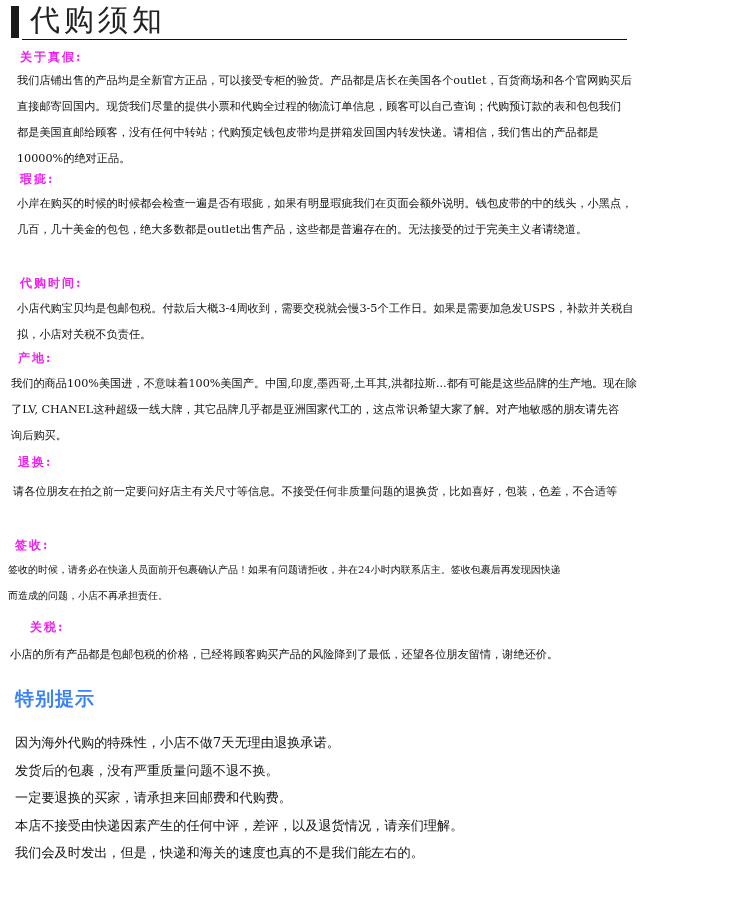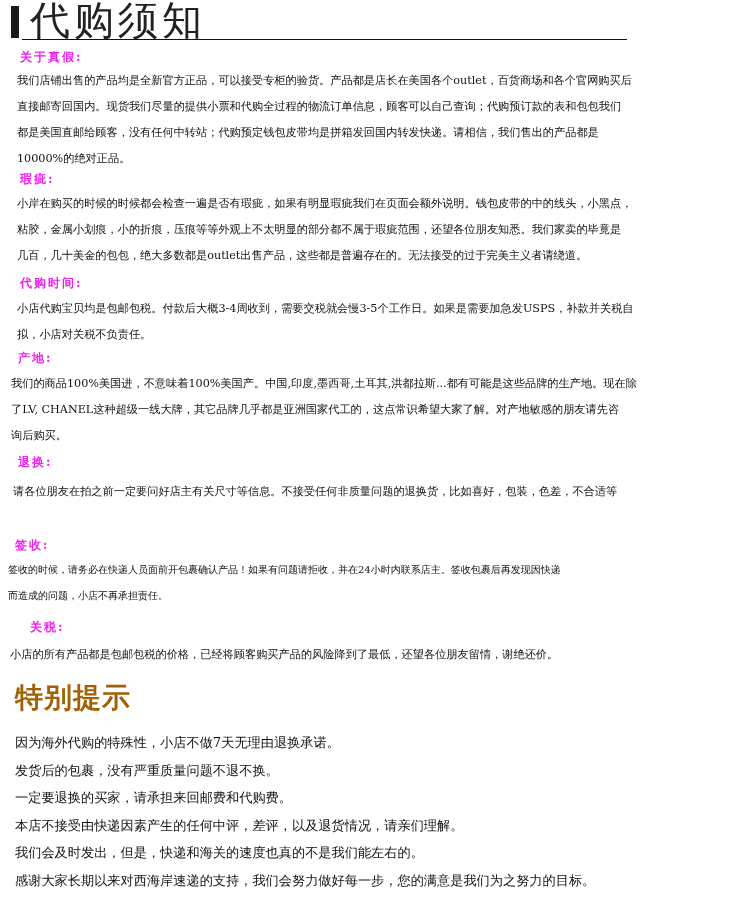--- a/index.html
+++ b/index.html
@@ -1,27 +1,27 @@
 <!DOCTYPE html>
 <html><head>
   <meta charset="utf-8">
   <style>
     * { margin: 0; padding: 0; box-sizing: border-box; }
     html, body { width: 750px; height: 900px; background: #ffffff; overflow: hidden; }
     body { position: relative; font-family: "DejaVu Serif", "Liberation Serif", serif; color: #111; }
 
     .title-bar { position: absolute; left: 11px; top: 6px; width: 8px; height: 32px; background: #1a1a1a; }
-    .title-text { position: absolute; left: 30px; top: 0px; font-size: 40px; line-height: 40px; color: #222; font-family: "DejaVu Serif", serif; letter-spacing: 4px; font-weight: normal; }
+    .title-text { position: absolute; left: 30px; top: 0px; font-size: 30px; line-height: 40px; color: #222; font-family: "DejaVu Serif", serif; letter-spacing: 4px; font-weight: normal; }
     .title-rule { position: absolute; left: 22px; top: 39px; width: 605px; height: 1px; background: #111; }
 
     .sec-head { position: absolute; font-size: 12px; line-height: 22px; color: #ee22ee; font-family: "DejaVu Serif", serif; letter-spacing: 2px; }
     .para { position: absolute; font-size: 11.2px; line-height: 26px; color: #111; font-family: "DejaVu Serif", serif; }
     .para .ln { display: block; white-space: nowrap; }
 
-    .special-head { position: absolute; left: 15px; top: 680px; font-size: 28px; line-height: 36px; color: #a16207; font-family: "DejaVu Serif", serif; letter-spacing: 1px; }
+    .special-head { position: absolute; left: 15px; top: 680px; font-size: 19px; line-height: 36px; color: #3b82f6; font-family: "DejaVu Serif", serif; letter-spacing: 1px; }
     .tips { position: absolute; left: 15px; top: 729px; font-size: 13.2px; line-height: 27.5px; color: #111; font-family: "DejaVu Serif", serif; }
     .tips .ln { display: block; white-space: nowrap; }
   </style>
 </head>
 <body>
 
 <div class="title-bar"></div>
 <h1 class="title-text">代购须知</h1>
 <div class="title-rule"></div>
 
@@ -29,21 +29,20 @@
 <div class="para" style="left:17px; top:68px;">
   <span class="ln">我们店铺出售的产品均是全新官方正品，可以接受专柜的验货。产品都是店长在美国各个outlet，百货商场和各个官网购买后</span>
   <span class="ln">直接邮寄回国内。现货我们尽量的提供小票和代购全过程的物流订单信息，顾客可以自己查询；代购预订款的表和包包我们</span>
   <span class="ln">都是美国直邮给顾客，没有任何中转站；代购预定钱包皮带均是拼箱发回国内转发快递。请相信，我们售出的产品都是</span>
   <span class="ln">10000%的绝对正品。</span>
 </div>
 
 <h2 class="sec-head" style="left:20px; top:168px;">瑕疵:</h2>
 <div class="para" style="left:17px; top:191px;">
   <span class="ln">小岸在购买的时候的时候都会检查一遍是否有瑕疵，如果有明显瑕疵我们在页面会额外说明。钱包皮带的中的线头，小黑点，</span>
-  <span class="ln">粘胶，金属小划痕，小的折痕，压痕等等外观上不太明显的部分都不属于瑕疵范围，还望各位朋友知悉。我们家卖的毕竟是</span>
   <span class="ln">几百，几十美金的包包，绝大多数都是outlet出售产品，这些都是普遍存在的。无法接受的过于完美主义者请绕道。</span>
 </div>
 
 <h2 class="sec-head" style="left:20px; top:272px;">代购时间:</h2>
 <div class="para" style="left:17px; top:296px;">
   <span class="ln">小店代购宝贝均是包邮包税。付款后大概3-4周收到，需要交税就会慢3-5个工作日。如果是需要加急发USPS，补款并关税自</span>
   <span class="ln">拟，小店对关税不负责任。</span>
 </div>
 
 <h2 class="sec-head" style="left:18px; top:347px;">产地:</h2>
@@ -69,14 +68,13 @@
   <span class="ln">小店的所有产品都是包邮包税的价格，已经将顾客购买产品的风险降到了最低，还望各位朋友留情，谢绝还价。</span>
 </div>
 
 <h2 class="special-head">特别提示</h2>
 <div class="tips">
   <span class="ln">因为海外代购的特殊性，小店不做7天无理由退换承诺。</span>
   <span class="ln">发货后的包裹，没有严重质量问题不退不换。</span>
   <span class="ln">一定要退换的买家，请承担来回邮费和代购费。</span>
   <span class="ln">本店不接受由快递因素产生的任何中评，差评，以及退货情况，请亲们理解。</span>
   <span class="ln">我们会及时发出，但是，快递和海关的速度也真的不是我们能左右的。</span>
-  <span class="ln">感谢大家长期以来对西海岸速递的支持，我们会努力做好每一步，您的满意是我们为之努力的目标。</span>
 </div>
 
 </body></html>

